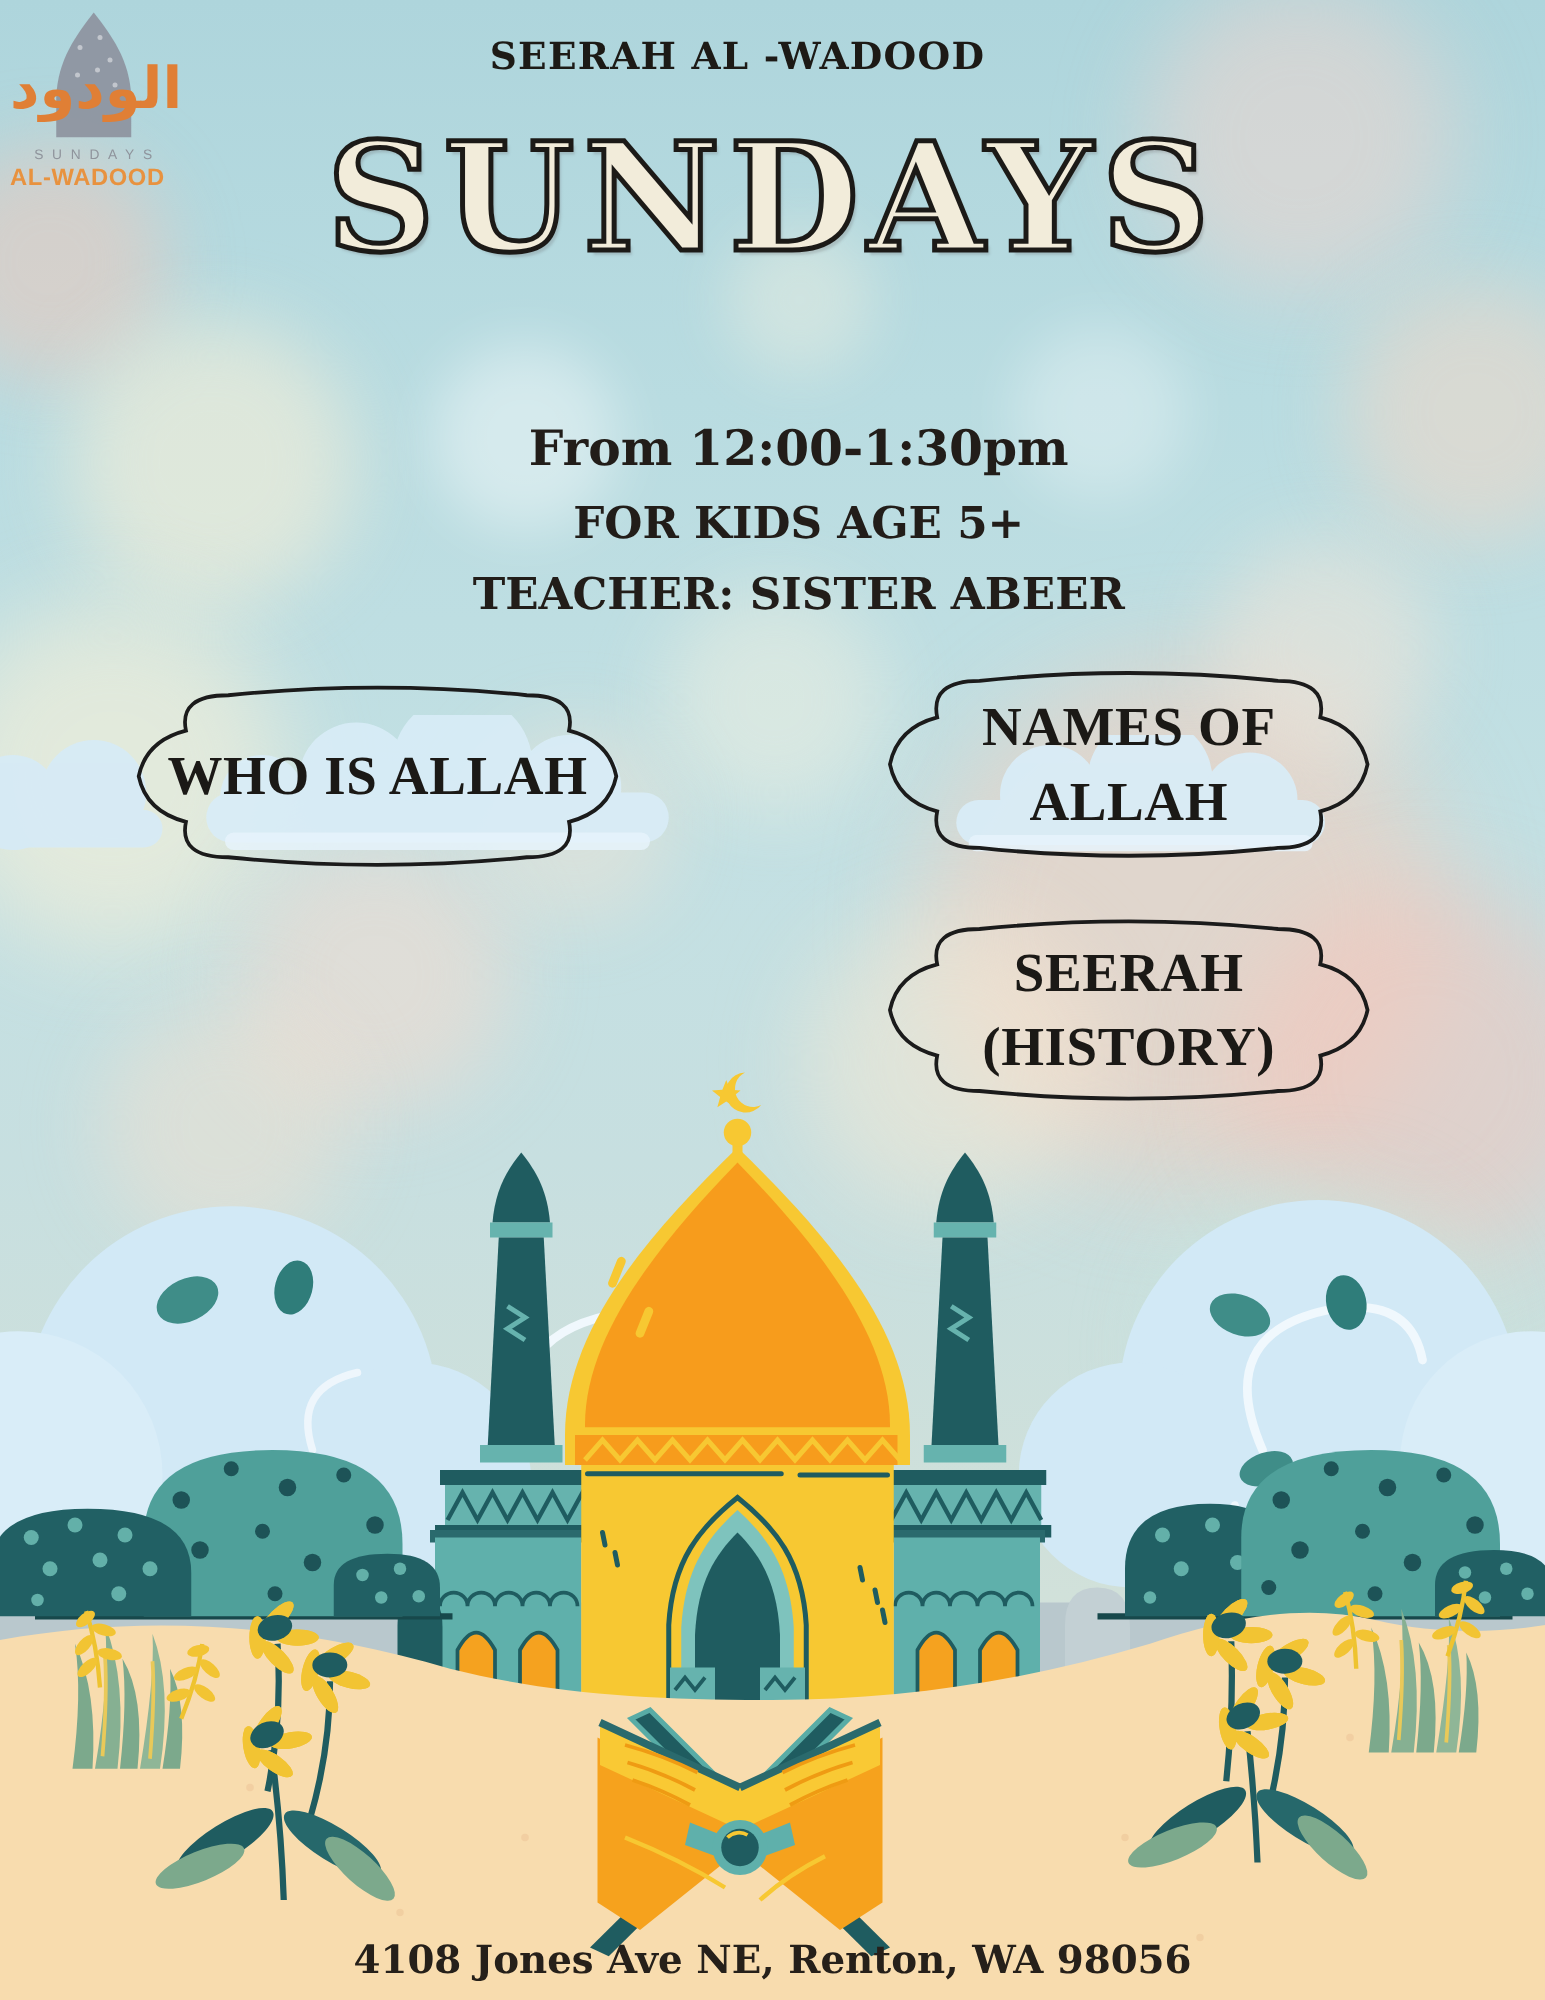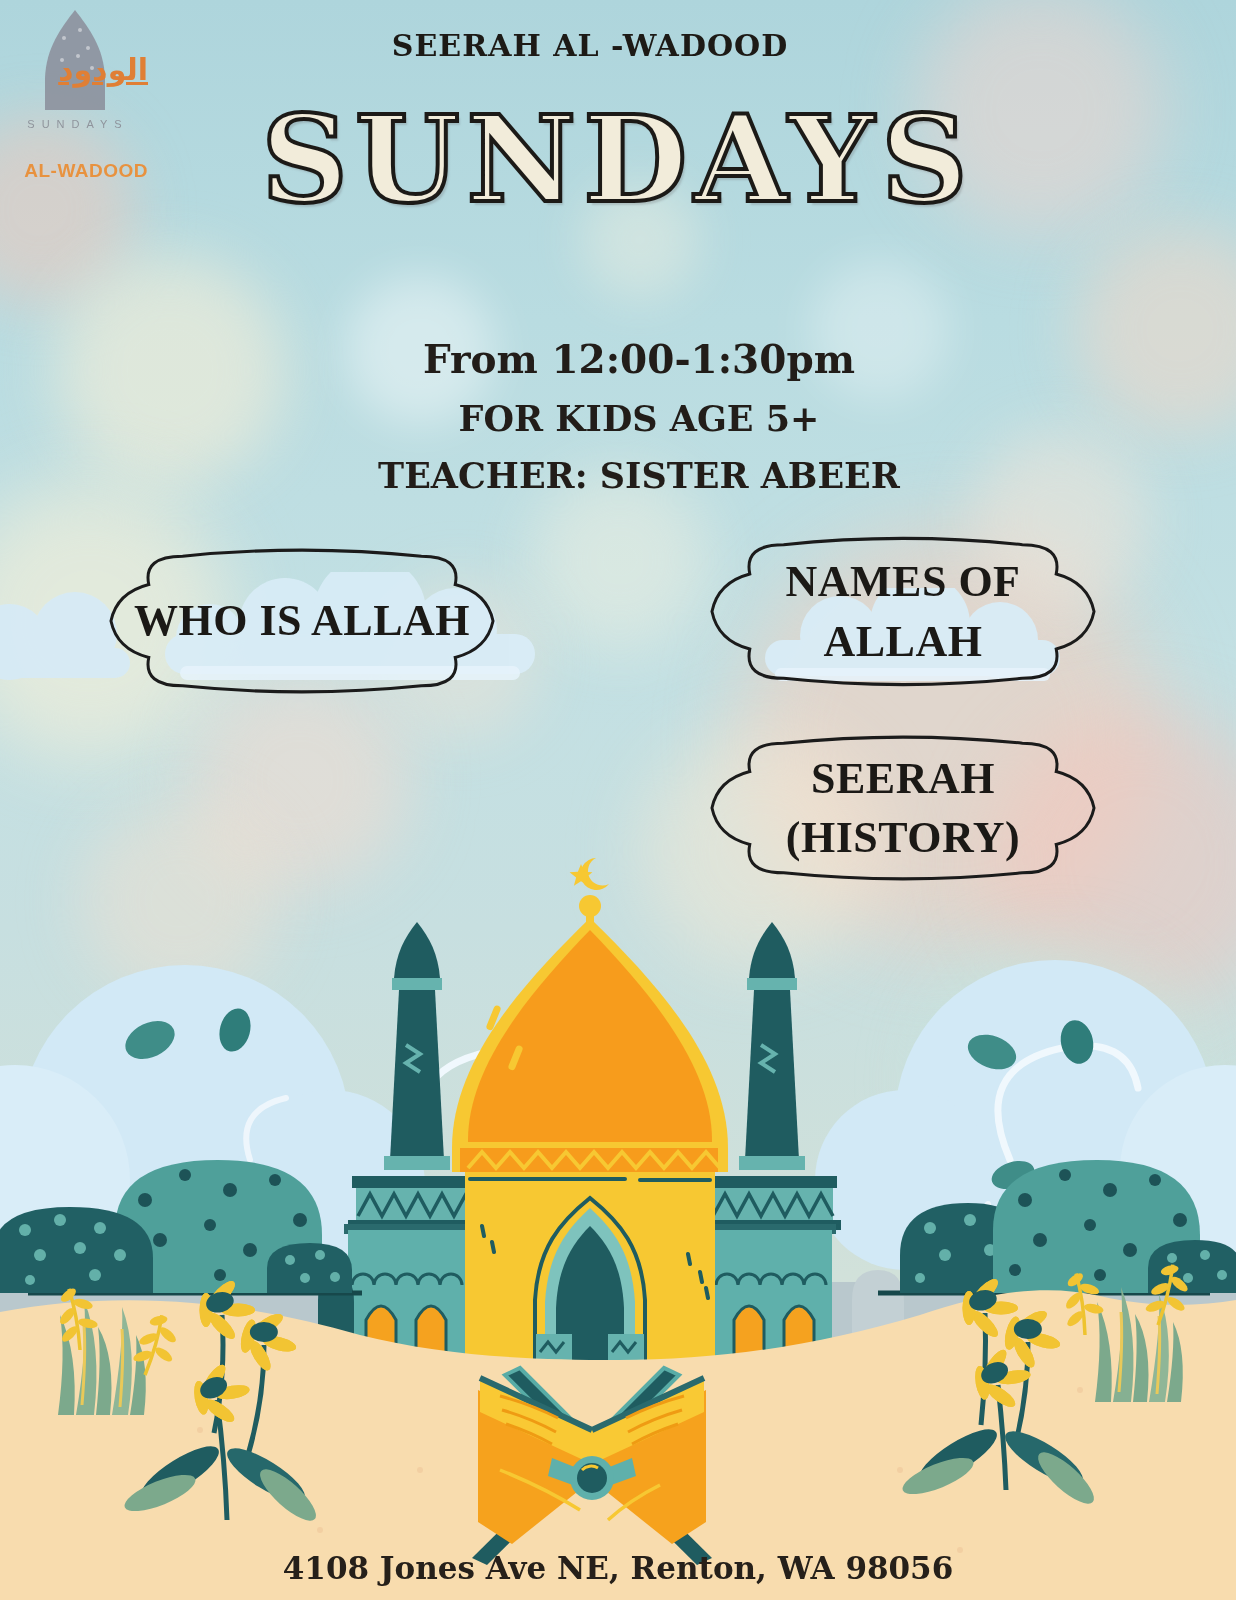--- a/index.html
+++ b/index.html
@@ -6,26 +6,26 @@
   .flyer{
     position:relative;width:1236px;height:1600px;overflow:hidden;
     background:linear-gradient(180deg,#aed5dc 0%,#b9dce1 20%,#c3e0e3 42%,#c7dfe0 58%,#cfe0da 76%,#dce6da 100%);
     font-family:"DejaVu Serif","Liberation Serif",serif;
   }
   .bokeh{position:absolute;border-radius:50%;pointer-events:none;}
   .cloud{position:absolute;pointer-events:none;}
   
   .logo{position:absolute;left:8px;top:6px;width:140px;height:152px;}
   .logo .dome{position:absolute;left:26px;top:2px;width:82px;height:102px;}
-  .logo .arabic{position:absolute;left:0;top:34px;width:140px;text-align:right;
-    font-family:"DejaVu Sans","Liberation Sans",sans-serif;font-weight:bold;font-size:30px;line-height:60px;color:#e07f35;text-decoration:underline;}
+  .logo .arabic{position:absolute;left:0;top:34px;width:140px;text-align:left;
+    font-family:"DejaVu Sans","Liberation Sans",sans-serif;font-weight:bold;font-size:46px;line-height:60px;color:#e07f35;}
   .logo .masjid{position:absolute;left:0;top:112px;width:140px;text-align:center;
     font-family:"Liberation Sans","DejaVu Sans",sans-serif;font-size:11px;letter-spacing:7px;color:#8f949c;}
-  .logo .lname{position:absolute;left:0;top:126px;width:140px;text-align:right;
-    font-family:"Liberation Sans","DejaVu Sans",sans-serif;font-weight:bold;font-size:19px;letter-spacing:.5px;color:#e8923f;margin-top:28px;}
+  .logo .lname{position:absolute;left:0;top:126px;width:140px;text-align:left;
+    font-family:"Liberation Sans","DejaVu Sans",sans-serif;font-weight:bold;font-size:19px;letter-spacing:.5px;color:#e8923f;}
   
   .org-title{position:absolute;left:0;top:28px;width:1180px;text-align:center;
     font-weight:bold;font-size:30px;letter-spacing:1px;color:#1d1a16;}
   .main-title{position:absolute;left:0;top:110px;width:1236px;text-align:center;
     font-weight:bold;font-size:120px;line-height:98px;letter-spacing:7px;color:#f2ecda;
     -webkit-text-stroke:4px #1c1a17;text-shadow:3px 4px 2px rgba(100,100,105,.25);}
   .detail{position:absolute;left:0;width:1236px;text-align:center;font-weight:bold;color:#221d19;padding-left:21px;}
   .detail.time{top:336px;font-size:39px;}
   .detail.age{top:398px;font-size:35px;}
   .detail.teacher{top:455px;font-size:35px;}

